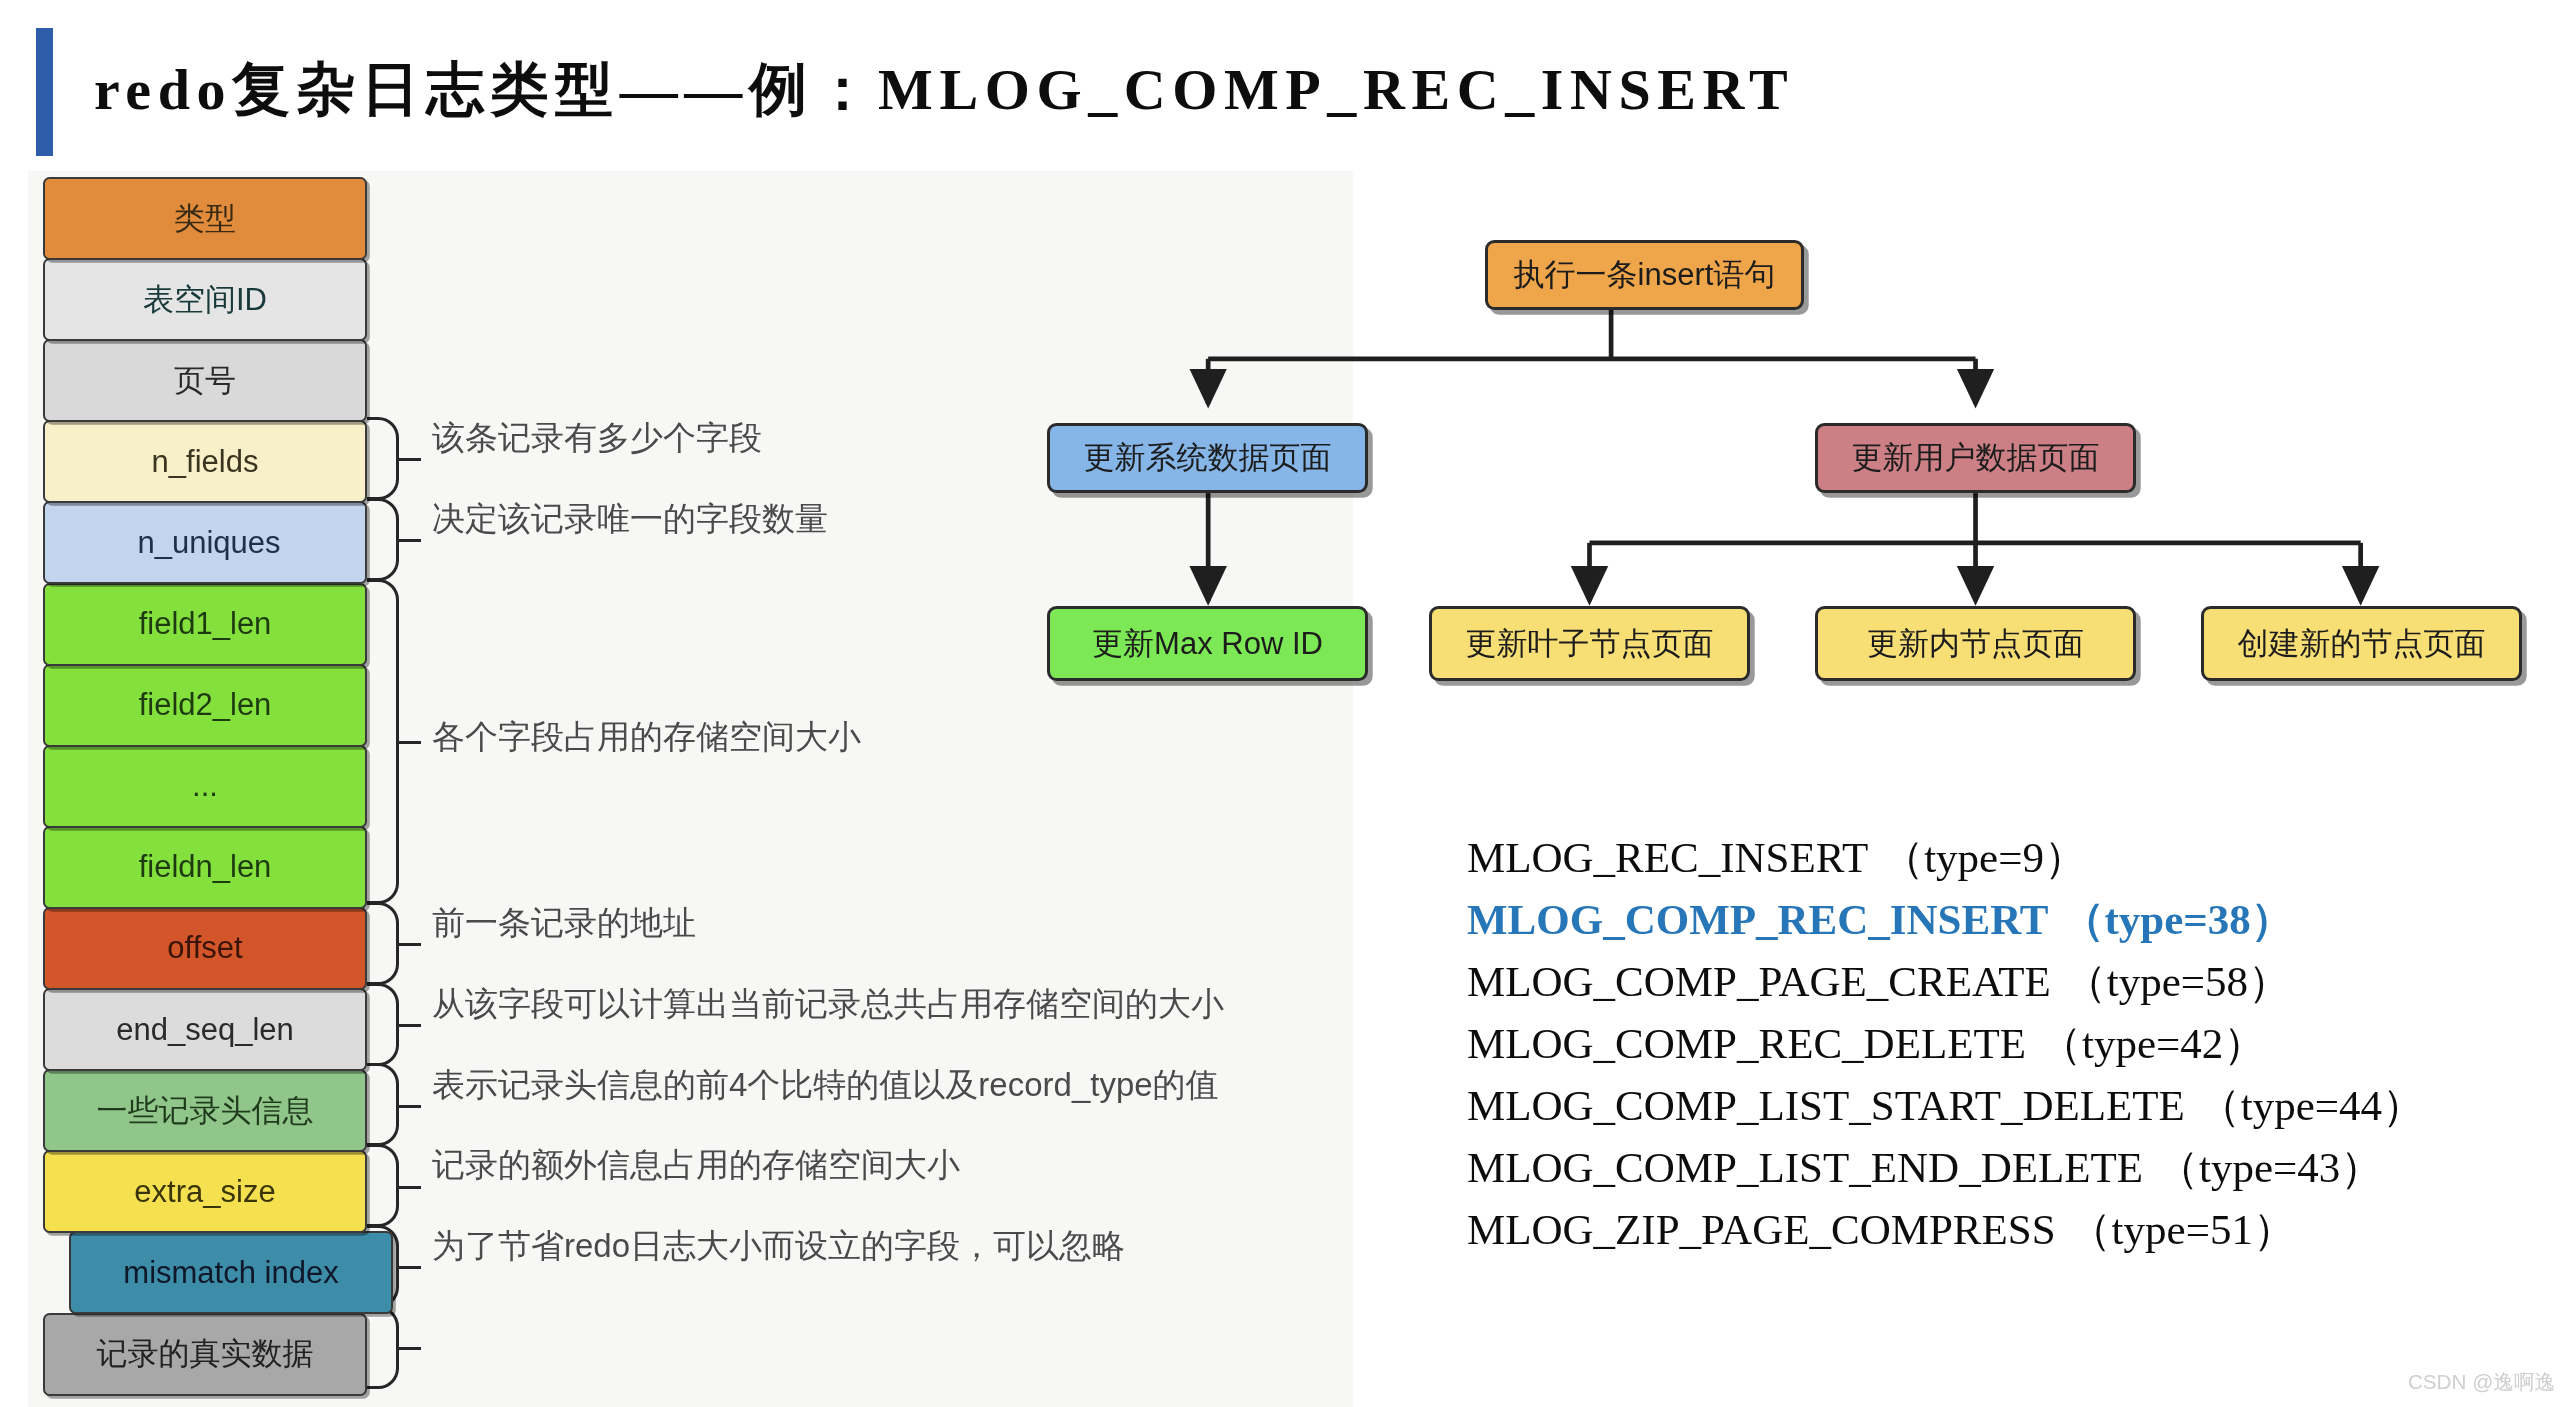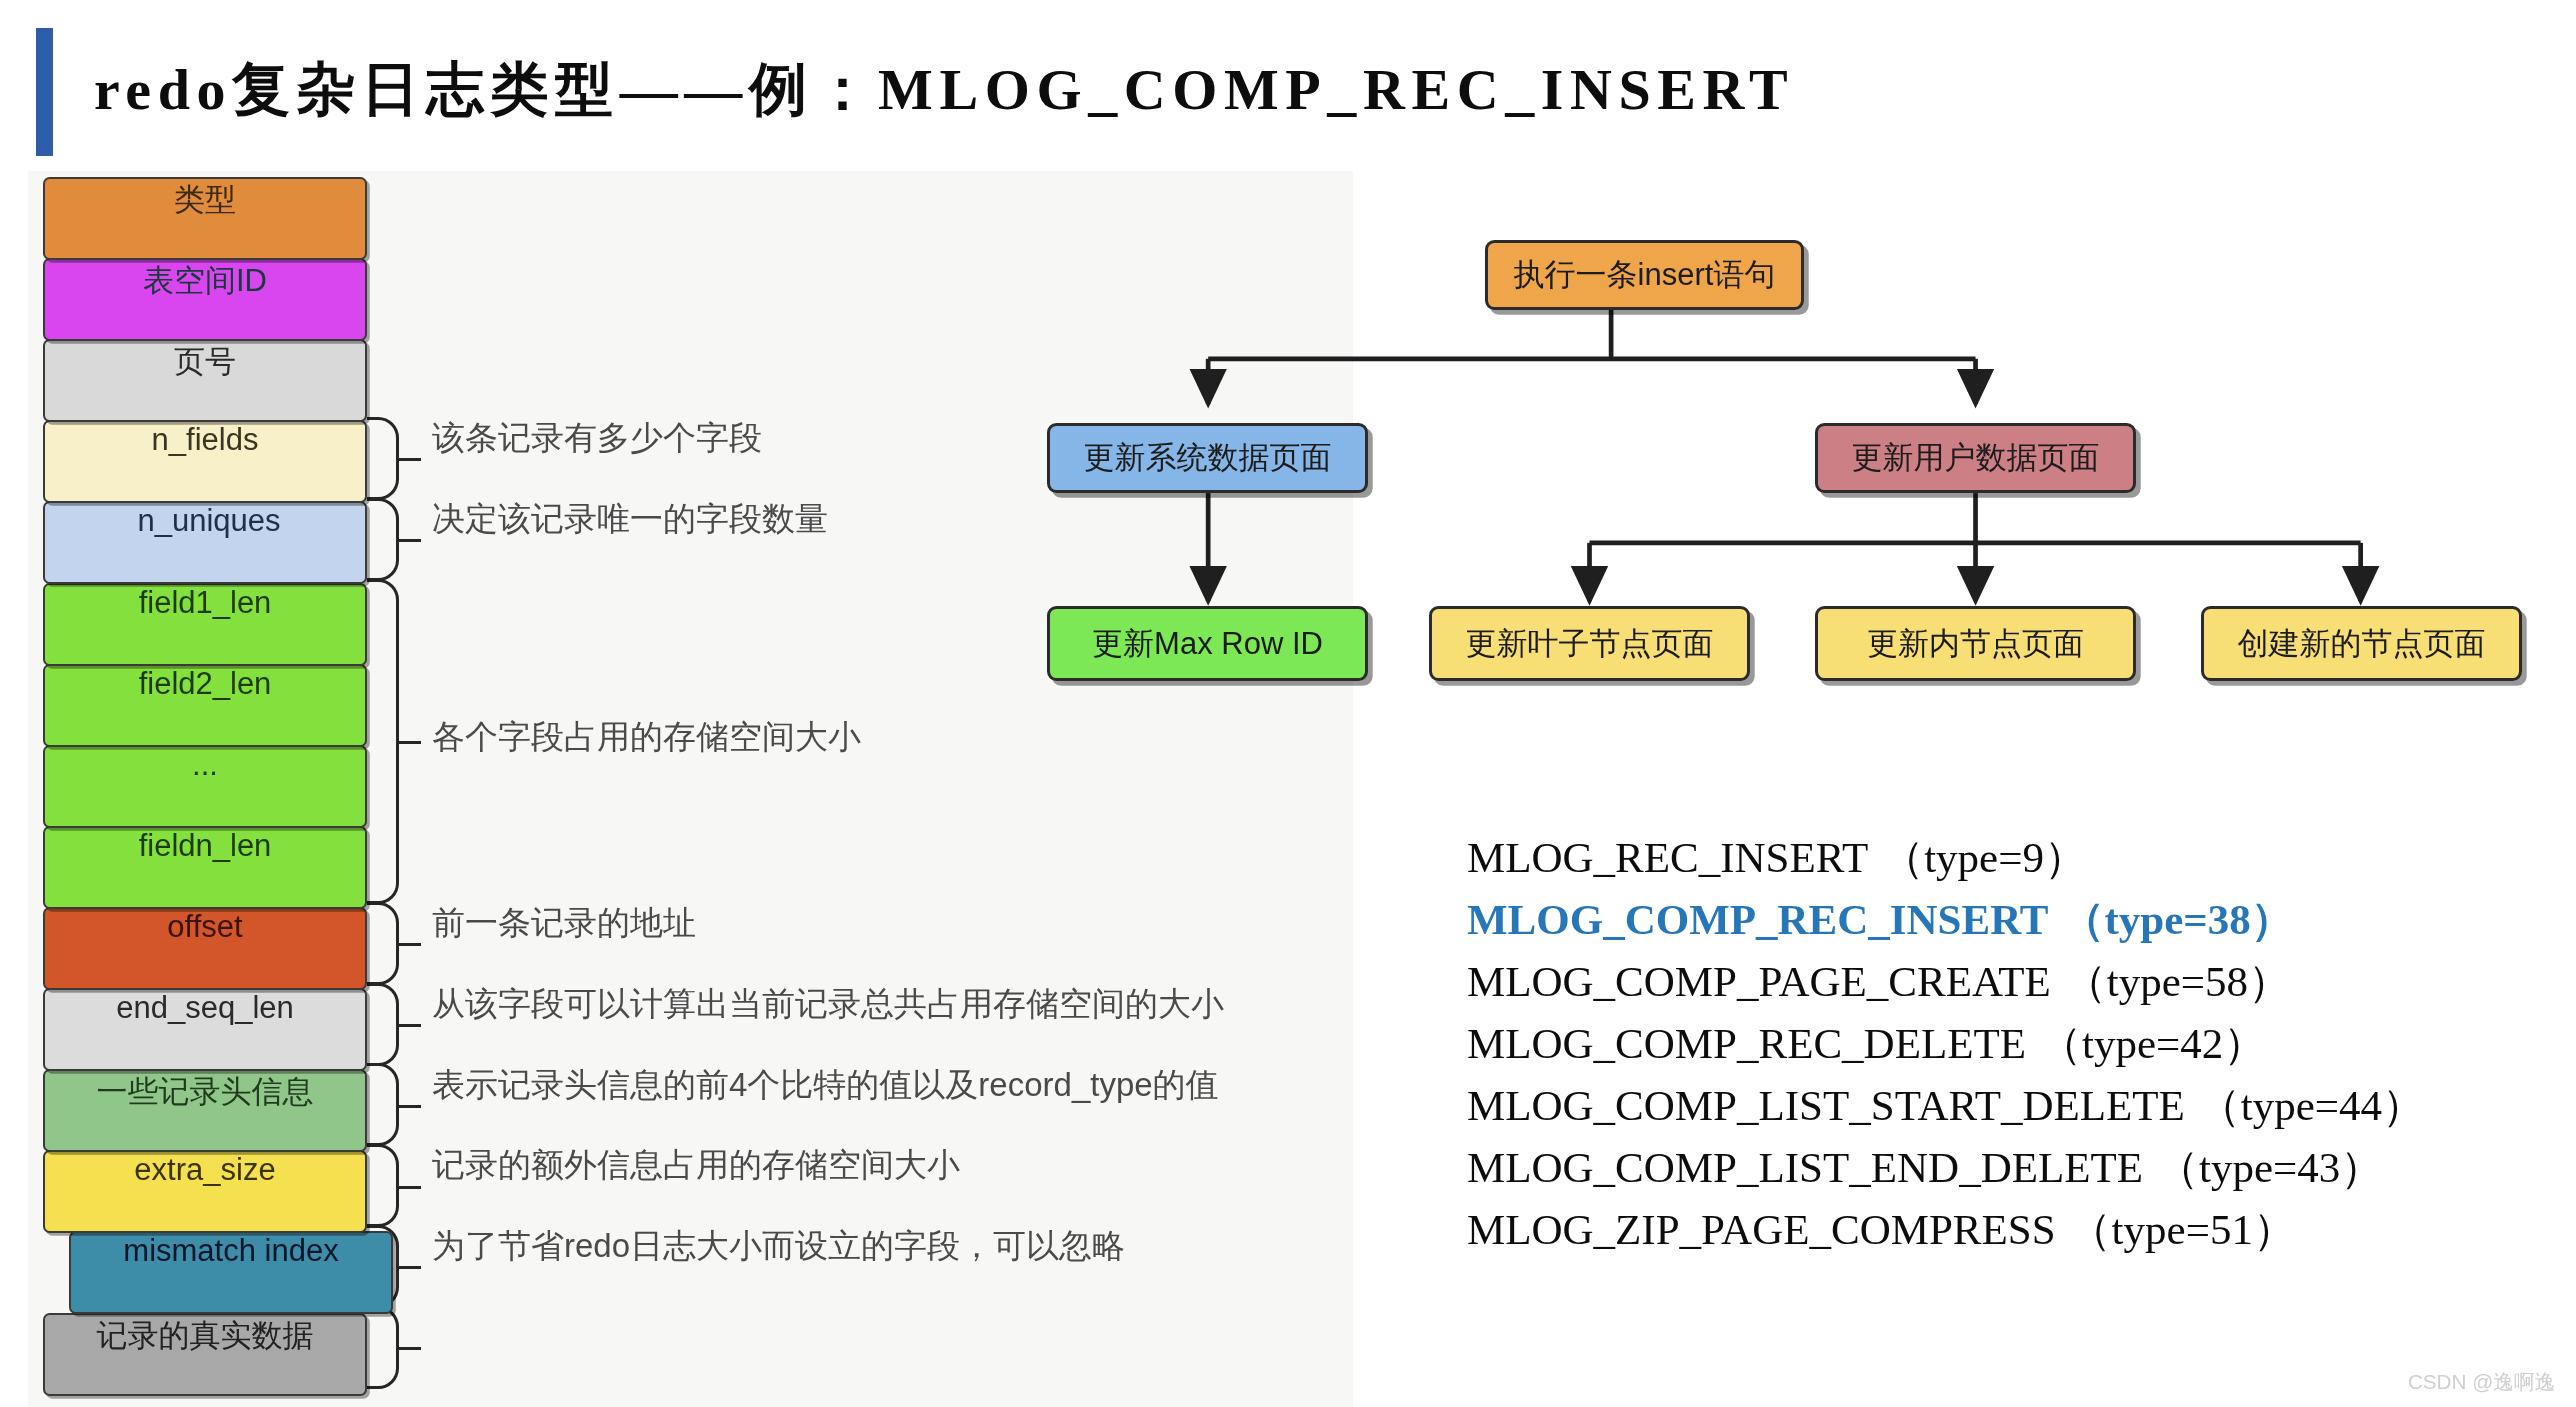--- a/index.html
+++ b/index.html
@@ -55,20 +55,21 @@
   }
   .field-box {
     position: relative;
     box-sizing: border-box;
     width: 324px;
     height: 83px;
     margin-bottom: -1.9px;
     border: 2.8px solid #3a3a3a;
     border-radius: 6.6px;
     display: flex;
+    align-items: center;
     justify-content: center;
     font-size: 31px;
     color: #222;
     box-shadow: 2.8px 2.8px 0 rgba(0,0,0,0.35);
   }
 
   
   .brace {
     position: absolute;
     width: 32px;
@@ -137,21 +138,21 @@
   <div id="title-accent"></div>
   <div id="page-title">redo复杂日志类型——例：MLOG_COMP_REC_INSERT</div>
 </div>
 
 <div id="left-panel"></div>
 
 <div id="field-stack">
     <div class="field-box" style="background: rgb(224, 140, 60); color: rgb(58, 42, 18); z-index: 40;">
       <span>类型</span>
     </div>
-    <div class="field-box" style="background: #d946ef; color: rgb(24, 58, 58); z-index: 39;">
+    <div class="field-box" style="background: #e5e5e5; color: rgb(24, 58, 58); z-index: 39;">
       <span>表空间ID</span>
     </div>
     <div class="field-box" style="background: rgb(217, 217, 217); color: rgb(42, 42, 42); z-index: 38;">
       <span>页号</span>
     </div>
     <div class="field-box" style="background: rgb(247, 240, 200); color: rgb(58, 53, 32); z-index: 37;">
       <span>n_fields</span>
     </div>
     <div class="field-box" style="background: rgb(194, 212, 238); color: rgb(32, 48, 74); z-index: 36; padding-left: 8px;">
       <span>n_uniques</span>

